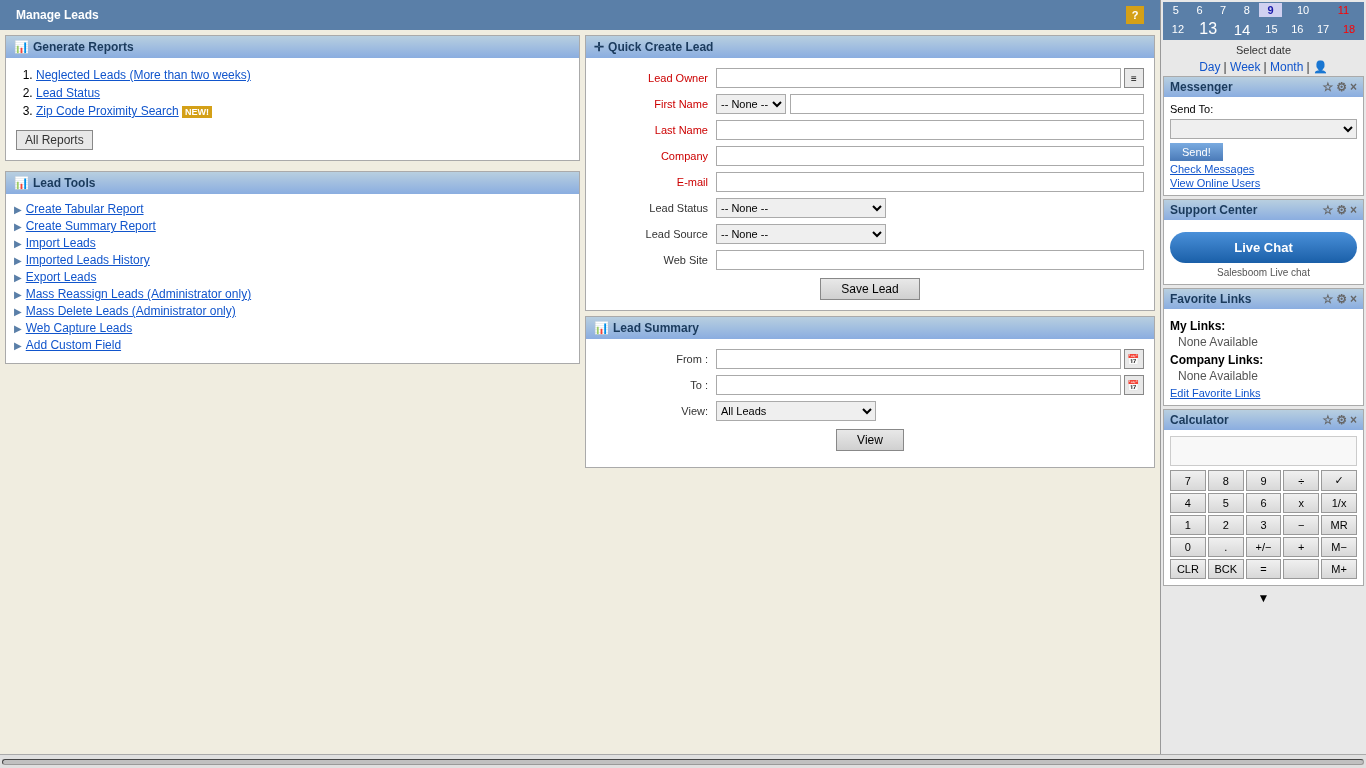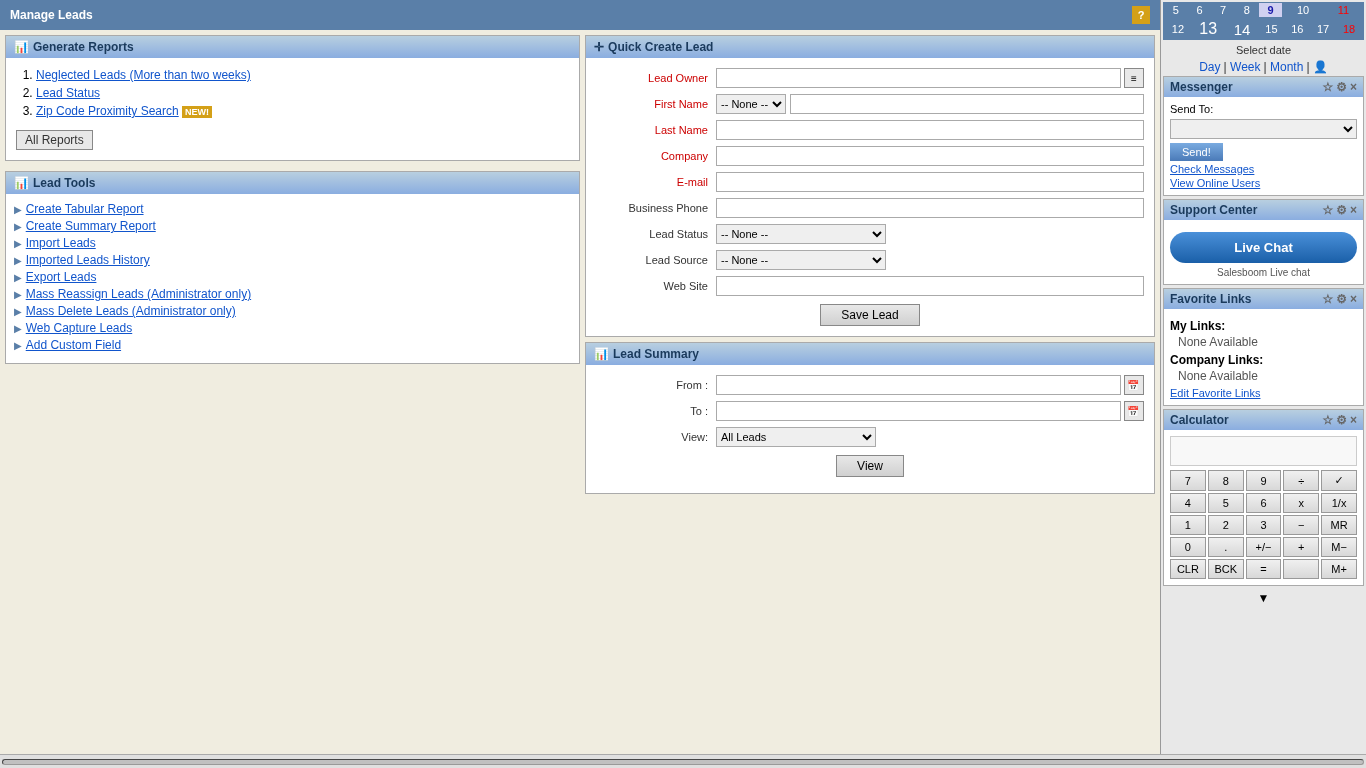--- a/index.html
+++ b/index.html
@@ -5,21 +5,21 @@
     * { box-sizing: border-box; margin: 0; padding: 0; font-family: Arial, sans-serif; font-size: 12px; }
     body { background: #c8c8b8; overflow-x: hidden; }
     
     .main-container { display: flex; width: 1366px; min-height: 768px; }
     
     .left-panel { flex: 0 0 1160px; display: flex; flex-direction: column; background: #f0ede0; }
     
     .right-panel { flex: 0 0 206px; background: #e8e8e8; border-left: 1px solid #999; overflow-y: auto; }
     
     
-    .top-bar { background: #5a7fa8; color: white; padding: 6px 10px; font-weight: bold; font-size: 13px; display: flex; align-items: center; justify-content: space-between; }
+    .top-bar { background: #5a7fa8; color: white; padding: 6px 16px; font-weight: bold; font-size: 13px; display: flex; align-items: center; justify-content: space-between; }
     .help-btn { background: #d4a017; color: white; border: none; width: 18px; height: 18px; font-weight: bold; cursor: pointer; font-size: 11px; }
     
     
     .content-area { display: flex; flex: 1; padding: 5px; gap: 5px; }
     
     
     .left-section { flex: 0 0 575px; display: flex; flex-direction: column; gap: 5px; }
     
     .reports-section { background: white; border: 1px solid #aaa; }
     .reports-header { background: linear-gradient(to bottom, #b8cfe0, #8aade0); padding: 4px 8px; font-weight: bold; color: #1a3a5c; display: flex; align-items: center; gap: 4px; }
@@ -231,24 +231,20 @@
             <div class="form-row">
               <span class="form-label">Company</span>
               <input type="text" class="form-input" style="width: 170px;">
             </div>
 
             <div class="form-row">
               <span class="form-label">E-mail</span>
               <input type="text" class="form-input" style="width: 170px;">
             </div>
 
-            <div class="form-row">
-              <span class="form-label black" style="color:#333;">Business Phone</span>
-              <input type="text" class="form-input" style="width: 170px;">
-            </div>
 
             <div class="form-row">
               <span class="form-label black" style="color:#333;">Lead Status</span>
               <select class="form-select" style="width:170px;">
                 <option>-- None --</option>
                 <option>New</option>
                 <option>Assigned</option>
                 <option>In Process</option>
                 <option>Converted</option>
                 <option>Recycled</option>

